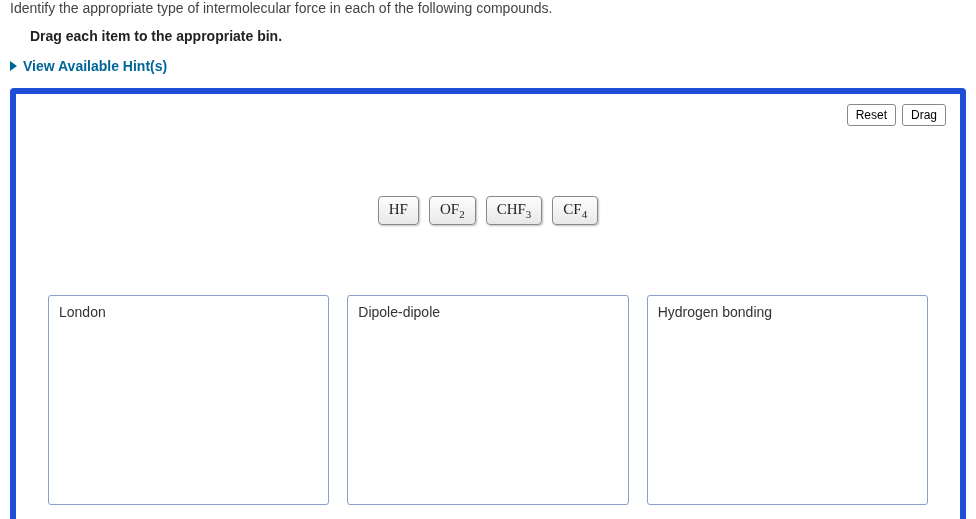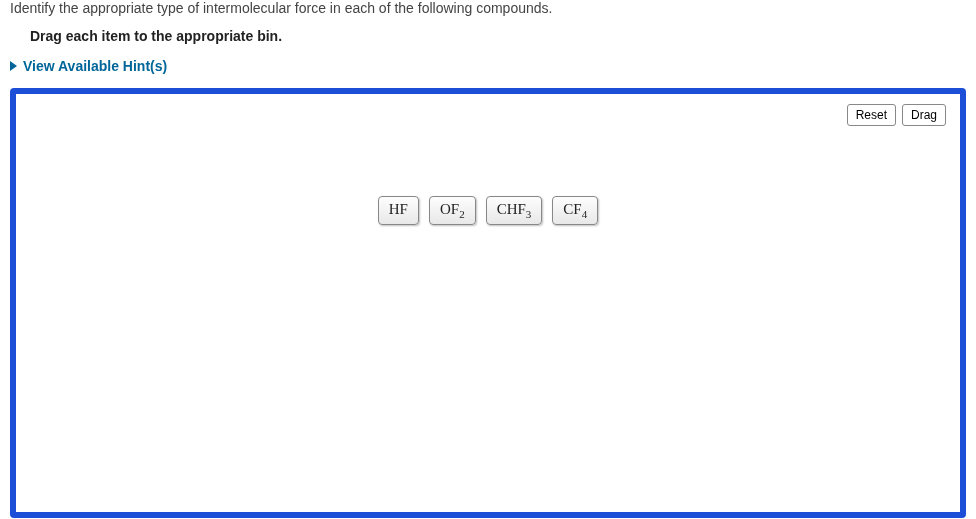--- a/index.html
+++ b/index.html
@@ -128,16 +128,27 @@
       <span>OF</span><sub>2</sub>
     </div>
     <div class="drag-item">
       <span>CHF</span><sub>3</sub>
     </div>
     <div class="drag-item">
       <span>CF</span><sub>4</sub>
     </div>
   </div>
 
+  <div class="bins">
+    <div class="bin">
+      <div class="bin-label">London</div>
+    </div>
+    <div class="bin">
+      <div class="bin-label">Dipole-dipole</div>
+    </div>
+    <div class="bin">
+      <div class="bin-label">Hydrogen bonding</div>
+    </div>
+  </div>
 </div>
 
 
 
 
 </body></html>

